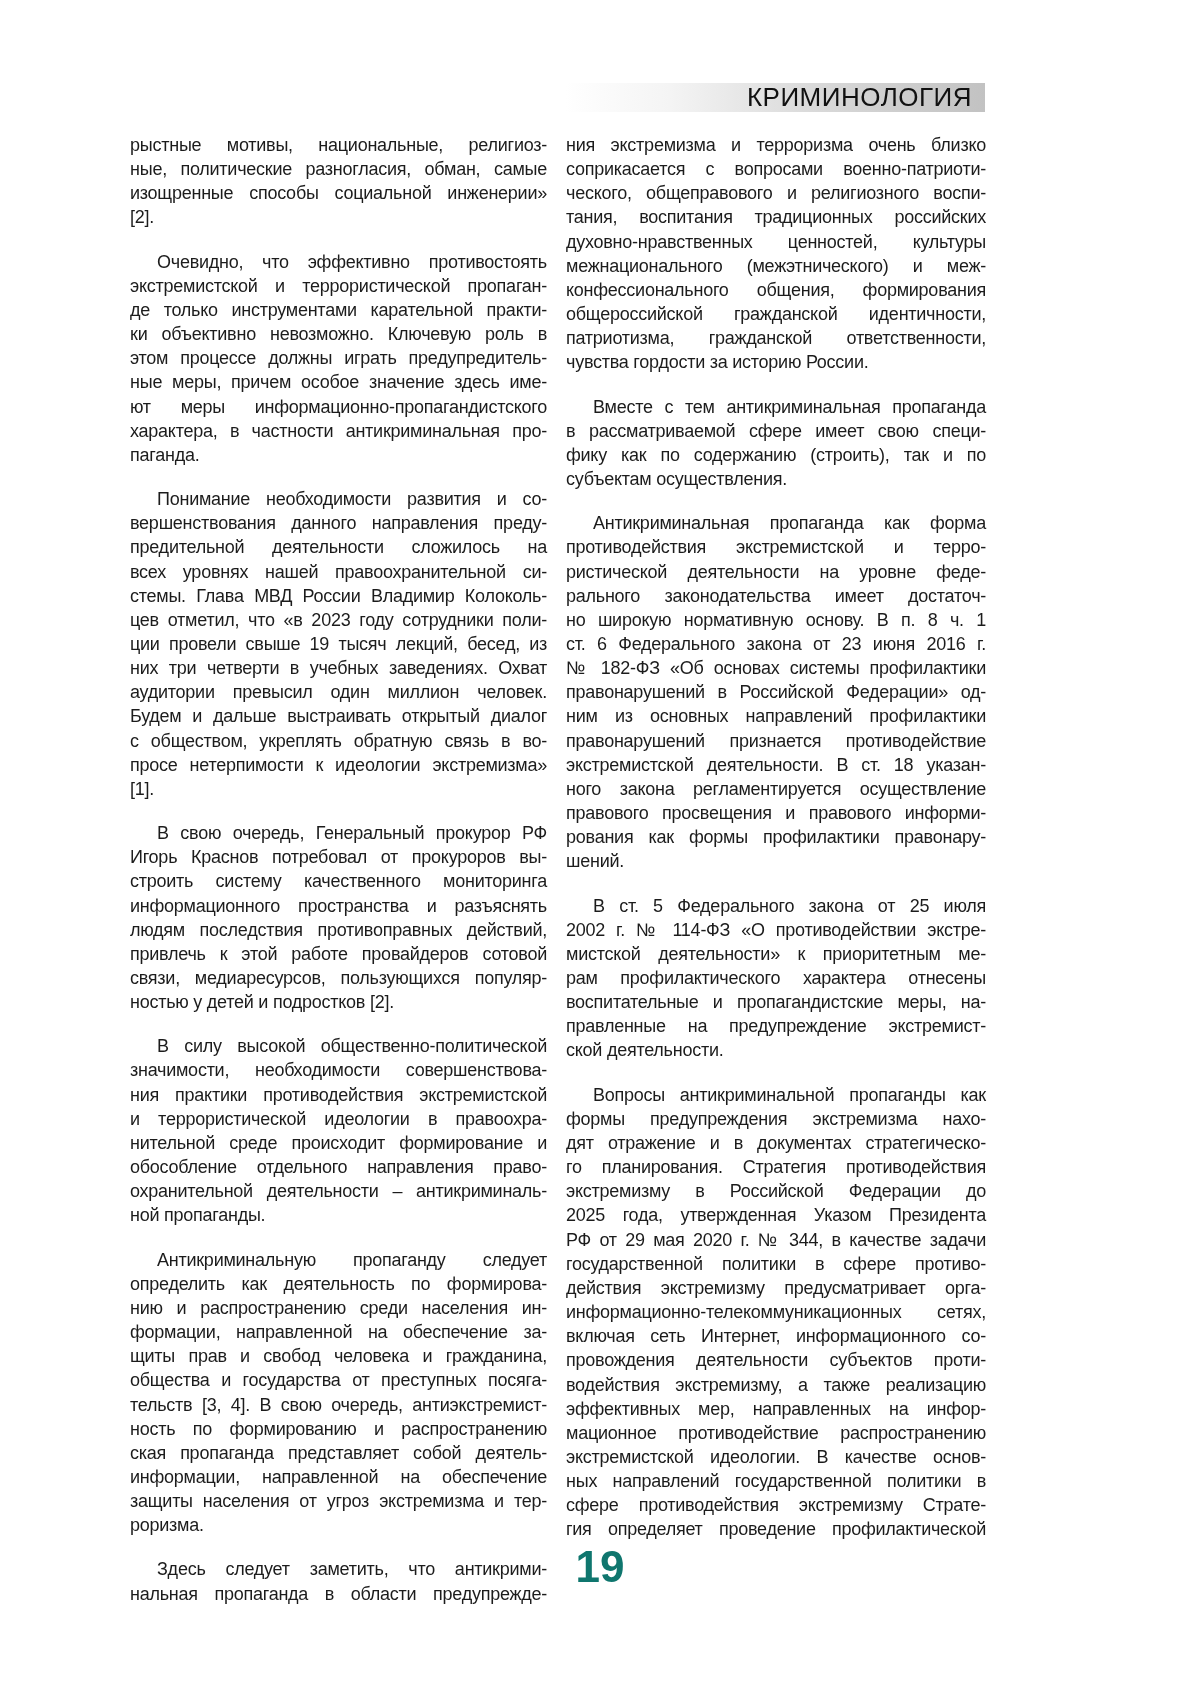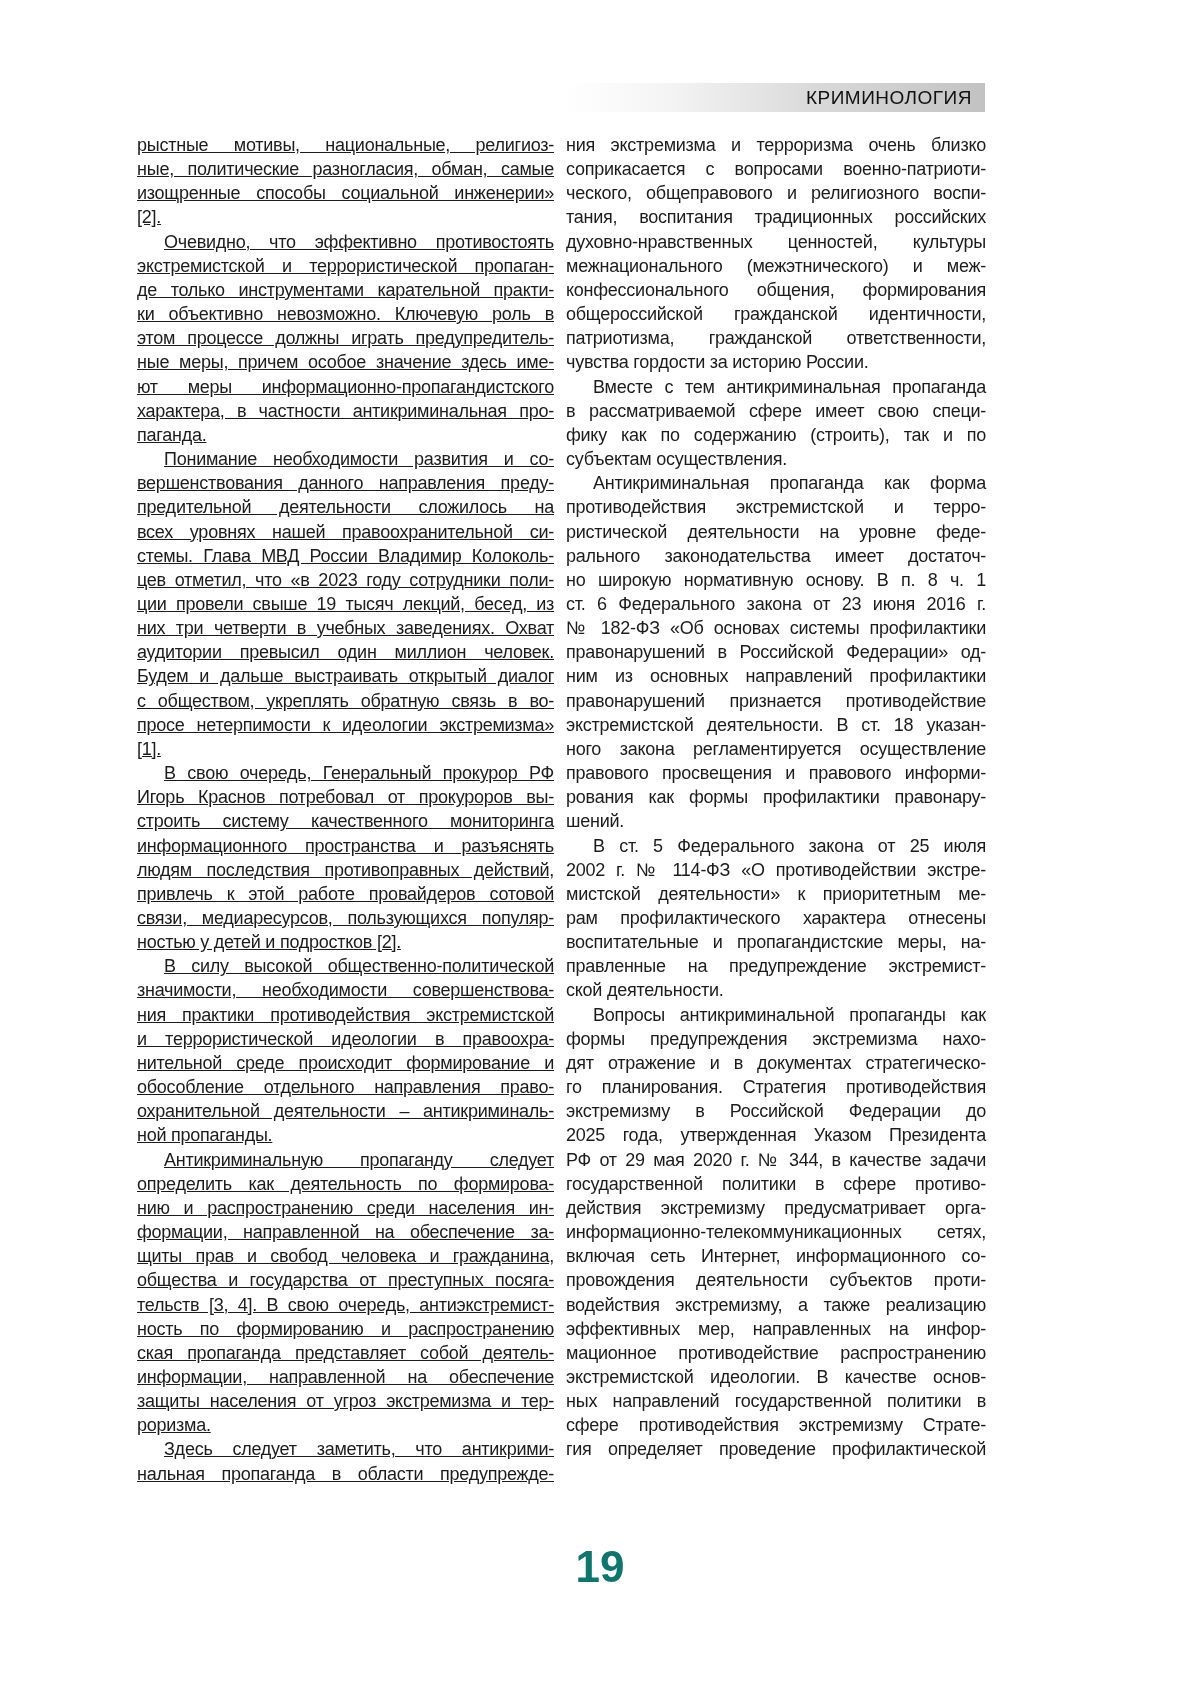--- a/index.html
+++ b/index.html
@@ -27,47 +27,47 @@
     width: 420px;
     height: 29px;
     background: linear-gradient(to right, #ffffff 0%, #f4f4f4 25%, #d9d9d9 60%, #c2c2c2 100%);
     display: flex;
     align-items: center;
     justify-content: flex-end;
     padding-right: 13px;
     box-sizing: border-box;
   }
   .header-title {
-    font-size: 19px;
+    font-size: 26px;
     letter-spacing: 0.5px;
     color: #111111;
   }
   .col {
     position: absolute;
     top: 133px;
   }
   .col-left {
-    left: 137px;
+    left: 130px;
     width: 417px;
-    text-decoration: underline;
   }
   .col-right {
     left: 566px;
     width: 420px;
   }
   .line {
     font-size: 18px;
     line-height: 24.15px;
     letter-spacing: -0.25px;
     text-align: justify;
     text-align-last: justify;
     white-space: nowrap;
   }
   .line.indent {
     text-indent: 27px;
+    margin-top: 20px;
   }
   .line.para-end {
     text-align-last: left;
   }
   .page-number {
     position: absolute;
     top: 1542px;
     left: 0;
     width: 1200px;
     text-align: center;

